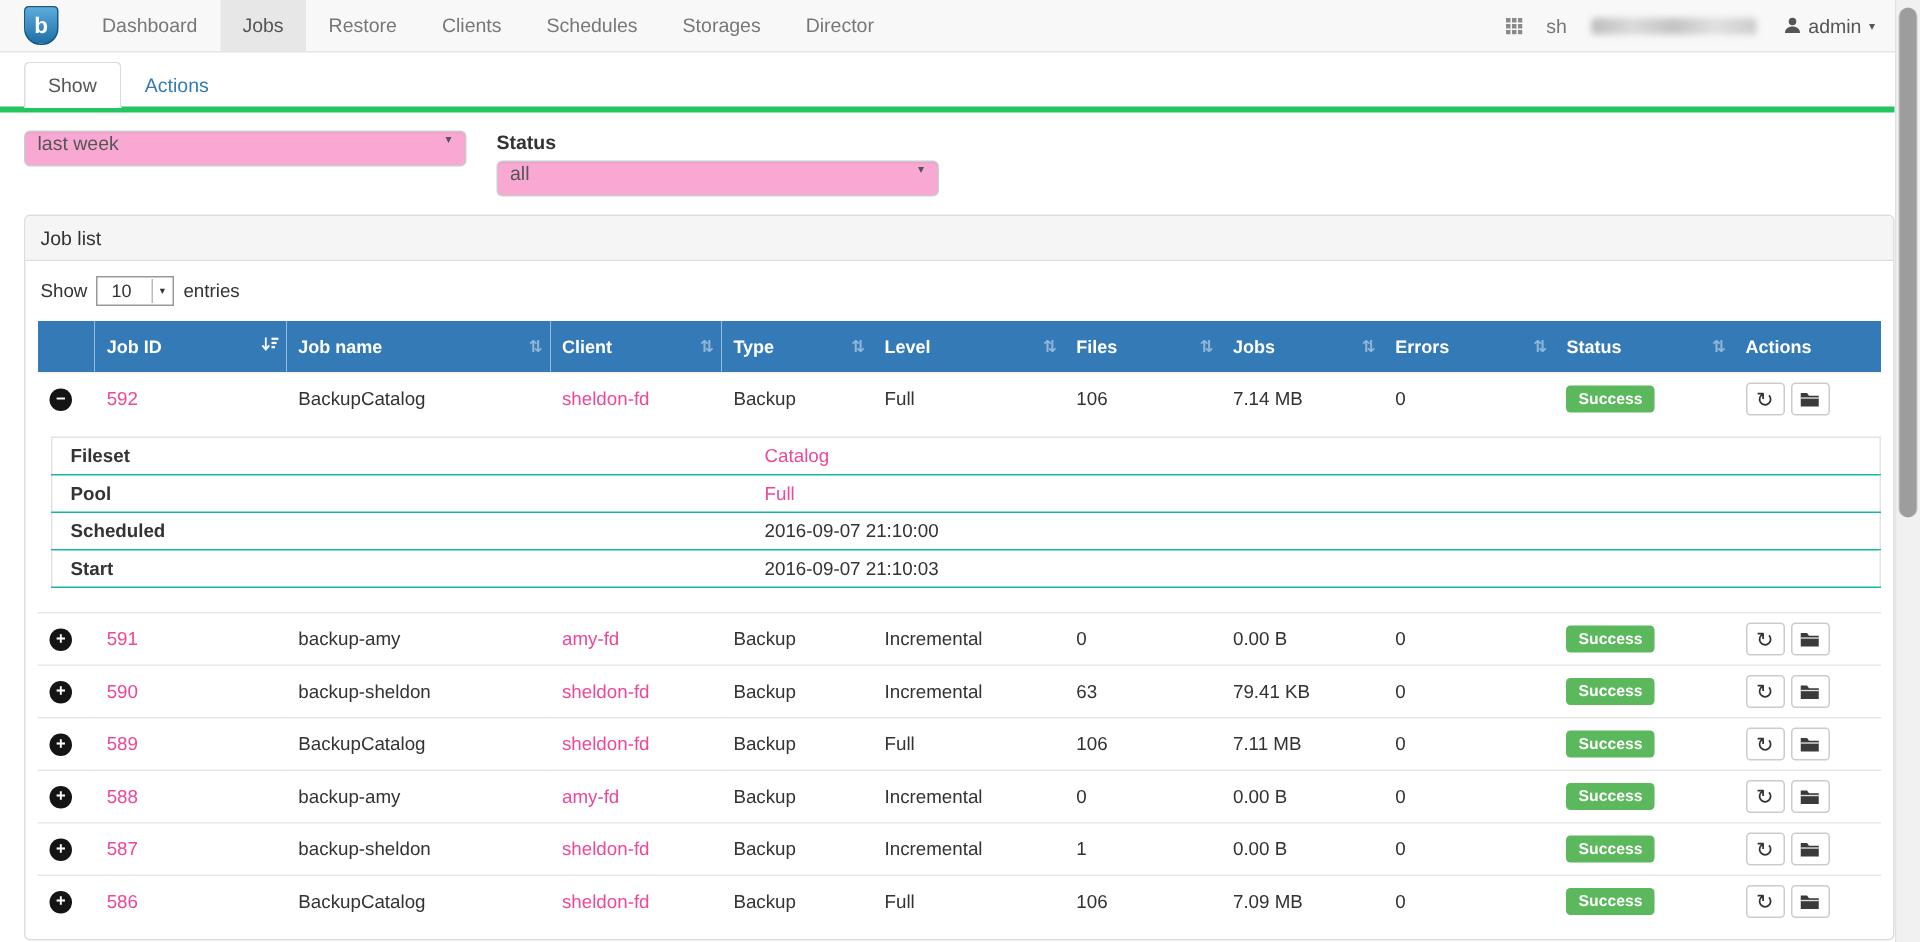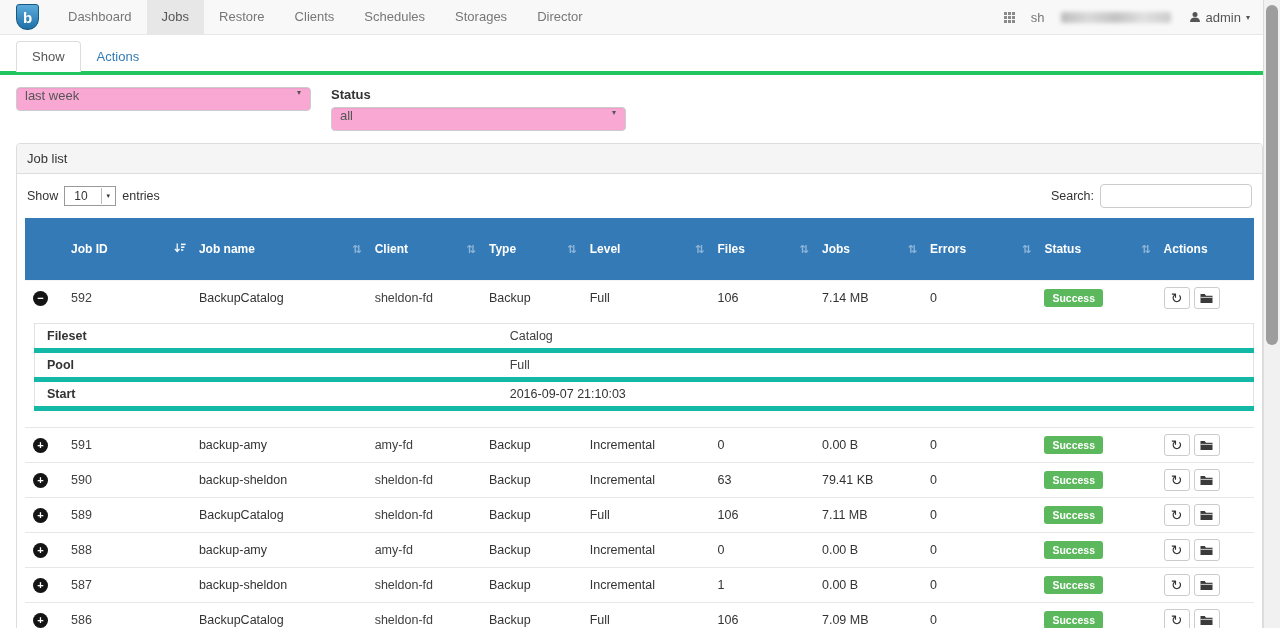--- a/index.html
+++ b/index.html
@@ -49,21 +49,21 @@
     background:#fff; font-size:12px; display:flex; align-items:center; padding-left:9px; cursor:pointer; }
   .nat-caret { position:absolute; right:1px; top:1px; bottom:1px; width:13px;
     border-left:1px solid #bbb; display:flex; align-items:center; justify-content:center;
     font-size:7px; color:#333; background:#fff; }
   .search { display:flex; align-items:center; gap:6px; font-size:12.5px; }
   .search input { width:152px; height:24px; border:1px solid #ccc; border-radius:4px;
     padding:0 6px; font-size:12px; font-family:inherit; }
   
   table.jobs { width:100%; border-collapse:collapse; }
   .jobs thead th { color:#fff; font-weight:bold; font-size:12px; text-align:left;
-    padding:24px 8px; position:relative; white-space:nowrap; cursor:pointer; }
+    padding:10px 8px; position:relative; white-space:nowrap; cursor:pointer; }
   .sort-ic { position:absolute; right:5px; top:50%; transform:translateY(-50%);
     font-size:11px; color:rgba(255,255,255,.45); }
   .sort-ic.sorted { color:#fff; }
   .jobs th:nth-child(1), .jobs tr.job-row td:nth-child(1) { width:3.1%; }
   .jobs th:nth-child(2), .jobs tr.job-row td:nth-child(2) { width:10.4%; }
   .jobs th:nth-child(3), .jobs tr.job-row td:nth-child(3) { width:14.3%; }
   .jobs th:nth-child(4), .jobs tr.job-row td:nth-child(4) { width:9.3%; }
   .jobs th:nth-child(5), .jobs tr.job-row td:nth-child(5) { width:8.2%; }
   .jobs th:nth-child(6), .jobs tr.job-row td:nth-child(6) { width:10.4%; }
   .jobs th:nth-child(7), .jobs tr.job-row td:nth-child(7) { width:8.5%; }
@@ -78,30 +78,30 @@
     display:inline-flex; align-items:center; justify-content:center; font-size:11px;
     font-weight:bold; line-height:1; cursor:pointer; }
   .badge { color:#fff; font-size:10.5px; font-weight:bold; padding:3px 8px;
     border-radius:3px; display:inline-block;text-align:right; }
   .abtn { width:26px; height:22px; border:1px solid #ccc; background:#fff; border-radius:3px;
     margin-right:4px; padding:0; display:inline-flex; align-items:center; justify-content:center;
     font-size:14px; color:#333; cursor:pointer; vertical-align:middle; line-height:1; }
   
   .dwrap { padding:8px 0 16px 9px; }
   .dtable { width:100%; border-collapse:collapse; border:1px solid #e3e3e3; }
-  .dtable td { border-top:1px solid #e3e3e3; border-bottom:5px solid #14b8a6;
+  .dtable td { border-top:1px solid #e3e3e3; border-bottom:1px solid #14b8a6;
     padding:5px 12px; font-size:12.5px; height:25px; vertical-align:middle; }
   .dlbl { width:38%; font-weight:bold; color:#333; }
   
   .scrollbar { position:fixed; top:0; right:0; width:17px; height:628px;
     background:#f1f1f1; border-left:1px solid #dcdcdc; }
   .thumb { position:absolute; top:5px; left:2px; width:12px; height:340px;
     background:#9d9d9d; border-radius:7px; cursor:pointer; }
 </style>
-<style>.lnk{color:#404040}.jobs thead th{background:#337ab7}.tab{color:#337ab7}</style></head>
+<style>.lnk{color:#ec4899}.jobs thead th{background:#337ab7}.tab{color:#337ab7}</style></head>
 <body>
 
 <div class="navbar">
   <div class="brand">
     <div class="shield">b</div>
   </div>
   <div><a class="nav-item">Dashboard</a><a class="nav-item active">Jobs</a><a class="nav-item">Restore</a><a class="nav-item">Clients</a><a class="nav-item">Schedules</a><a class="nav-item">Storages</a><a class="nav-item">Director</a></div>
   <div class="nav-right">
     <div class="host-box">
       <svg width="11" height="11" viewBox="0 0 11 11">
@@ -153,24 +153,20 @@
   <div class="panel-h">Job list</div>
   <div class="panel-b">
     <div class="dt-top">
       <div class="len">
         <span>Show</span>
         <span class="len-select">
           <span>10</span>
           <span class="nat-caret">▾</span>
         </span>
         <span>entries</span>
-      </div>
-      <div class="search">
-        <span>Search:</span>
-        <input type="text" value="" style="">
       </div>
     </div>
     <table class="jobs">
       <thead>
         <tr>
             <th></th>
             <th><span>Job ID</span><span class="sort-ic sorted"><svg width="12" height="10" viewBox="0 0 12 10">
                   <path d="M3.2 0.5v7.5M0.9 5.8l2.3 2.7 2.3-2.7" fill="none" stroke="#fff" stroke-width="1.2"></path>
                   <rect x="7" y="0.6" width="4.6" height="1.5" fill="#fff"></rect>
                   <rect x="7" y="3.4" width="3.4" height="1.5" fill="#fff"></rect>
@@ -214,20 +210,24 @@
                 <tbody>
                   <tr>
                     <td class="dlbl">Fileset</td>
                     <td class="dval"><a class="lnk">Catalog</a></td>
                   </tr>
                   <tr>
                     <td class="dlbl">Pool</td>
                     <td class="dval"><a class="lnk">Full</a></td>
                   </tr>
                   <tr>
+                    <td class="dlbl">Scheduled</td>
+                    <td class="dval">2016-09-07 21:10:00</td>
+                  </tr>
+                  <tr>
                     <td class="dlbl">Start</td>
                     <td class="dval">2016-09-07 21:10:03</td>
                   </tr>
                 </tbody>
               </table>
             </td>
           </tr>
           <tr class="job-row">
             <td><span class="expander">+</span></td>
             <td><a class="lnk">591</a></td>

